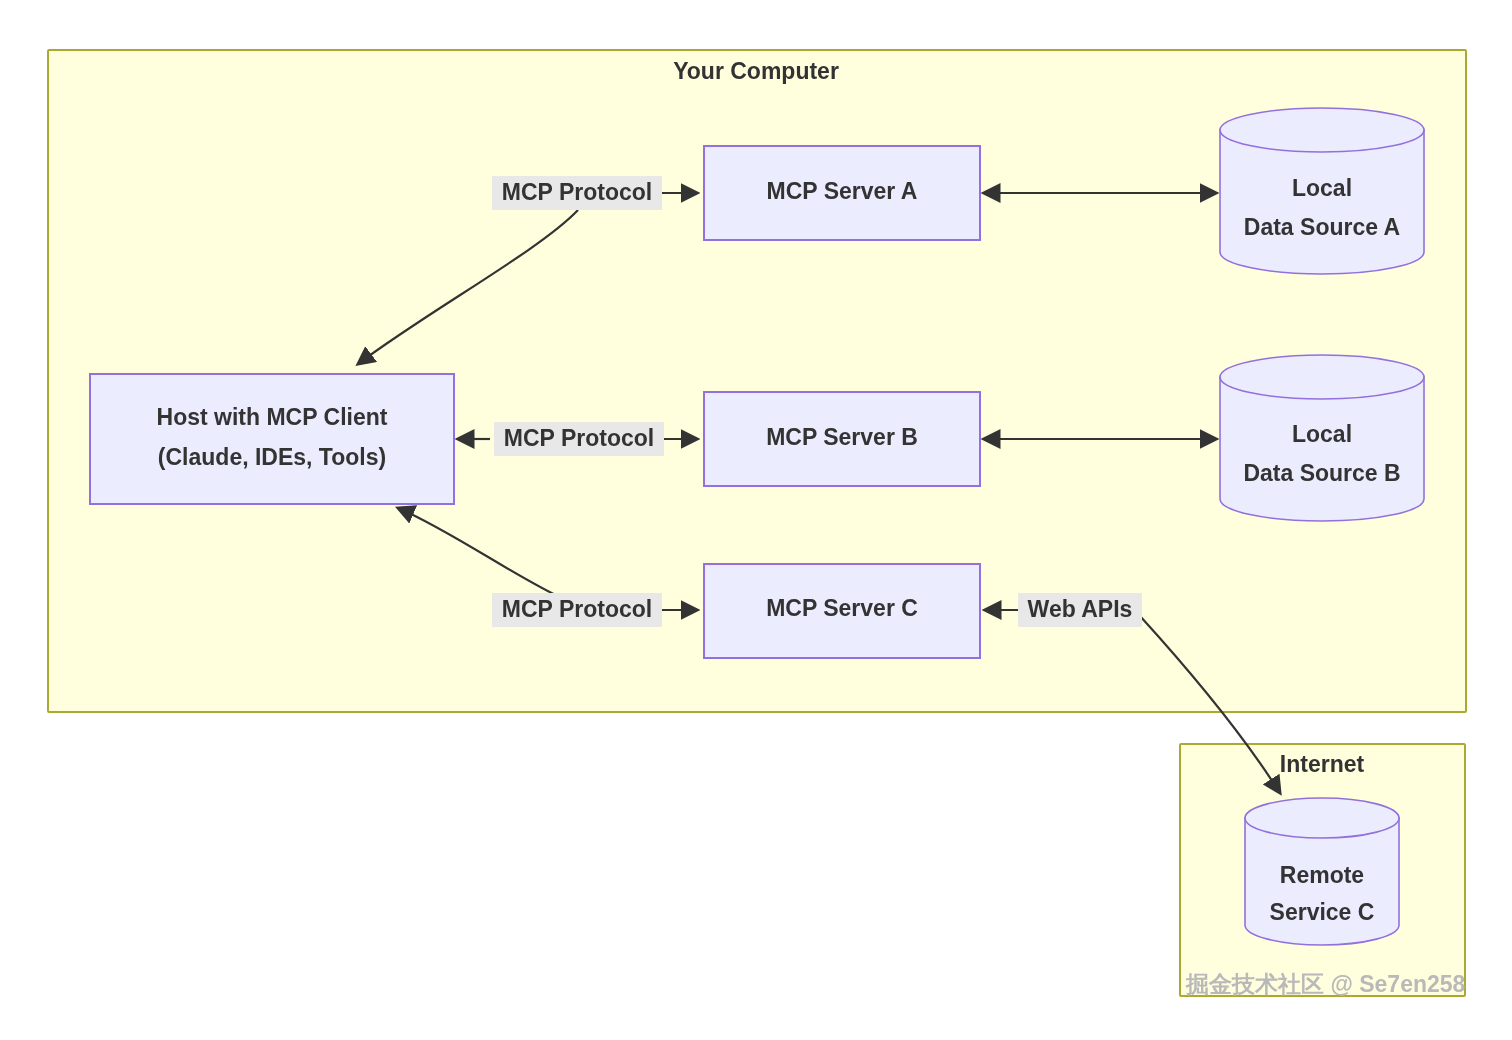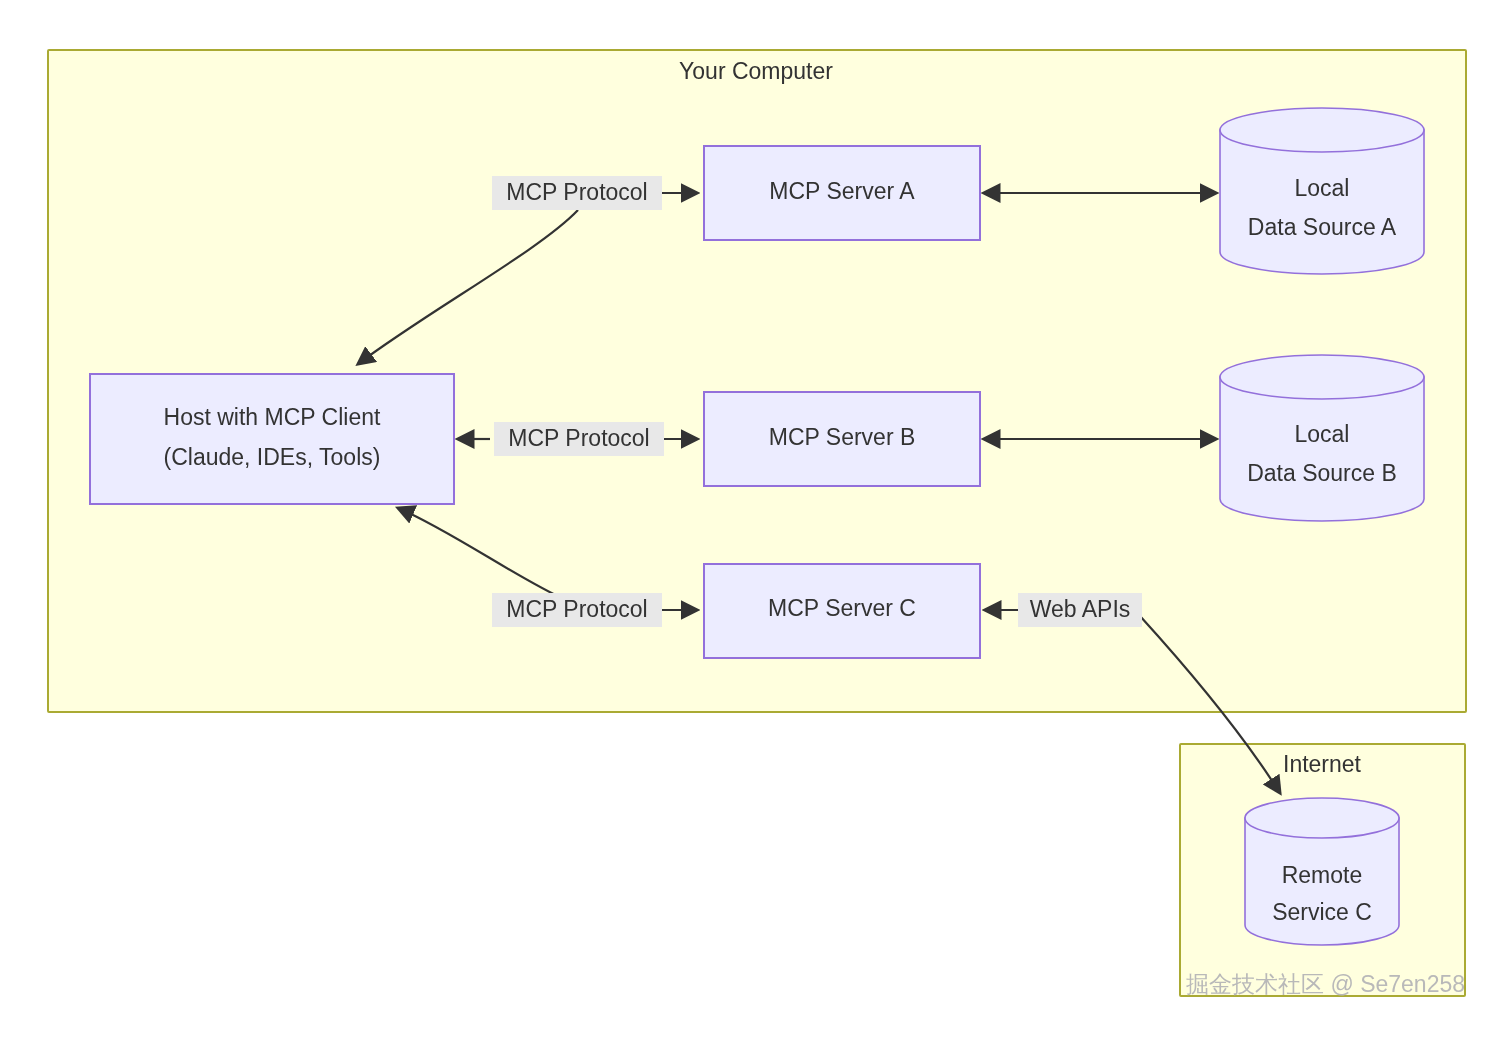--- a/index.html
+++ b/index.html
@@ -11,20 +11,21 @@
     width: 1512px;
     height: 1040px;
     font-family: "Liberation Sans", sans-serif;
     overflow: hidden;
   }
   #diagram-root {
     position: relative;
     width: 1512px;
     height: 1040px;
     background: #ffffff;
+    font-weight: bold;
   }
   svg.diagram-svg {
     position: absolute;
     left: 0;
     top: 0;
     width: 1512px;
     height: 1040px;
   }
   .cluster-rect {
     fill: #ffffde;

